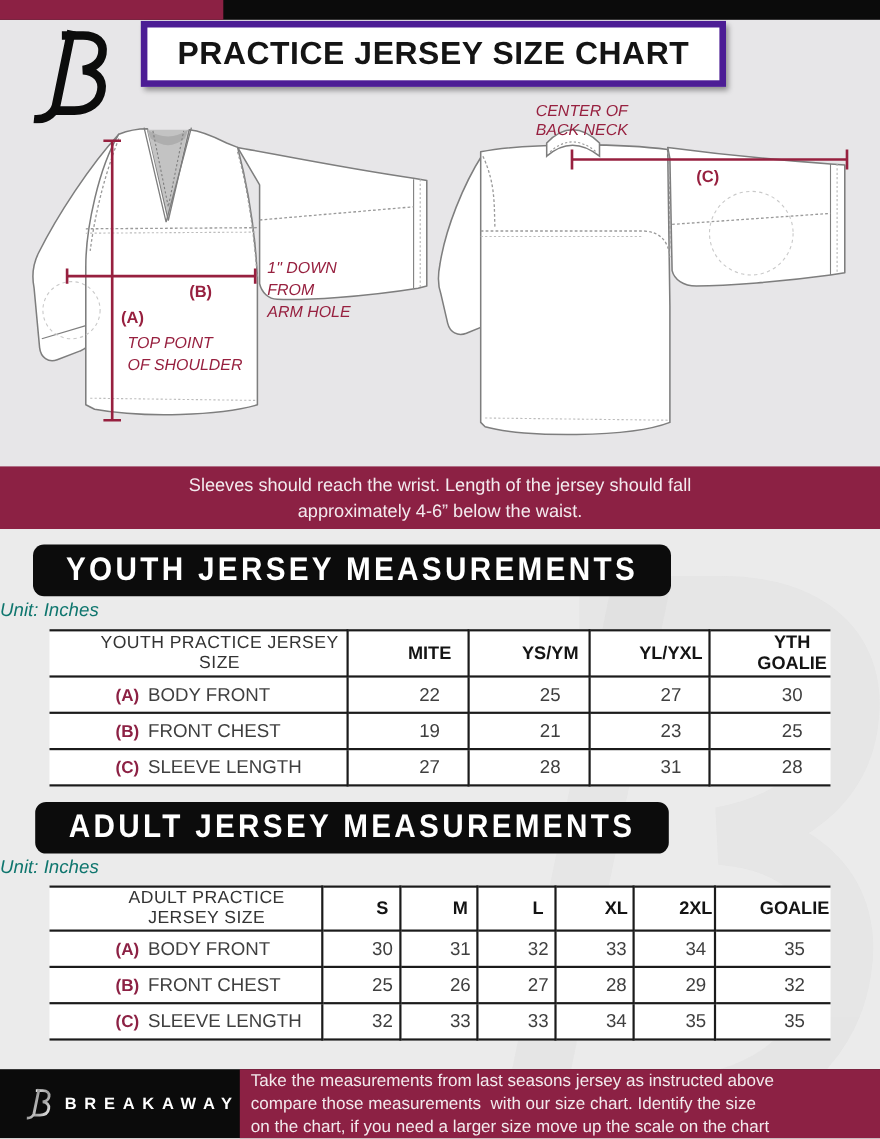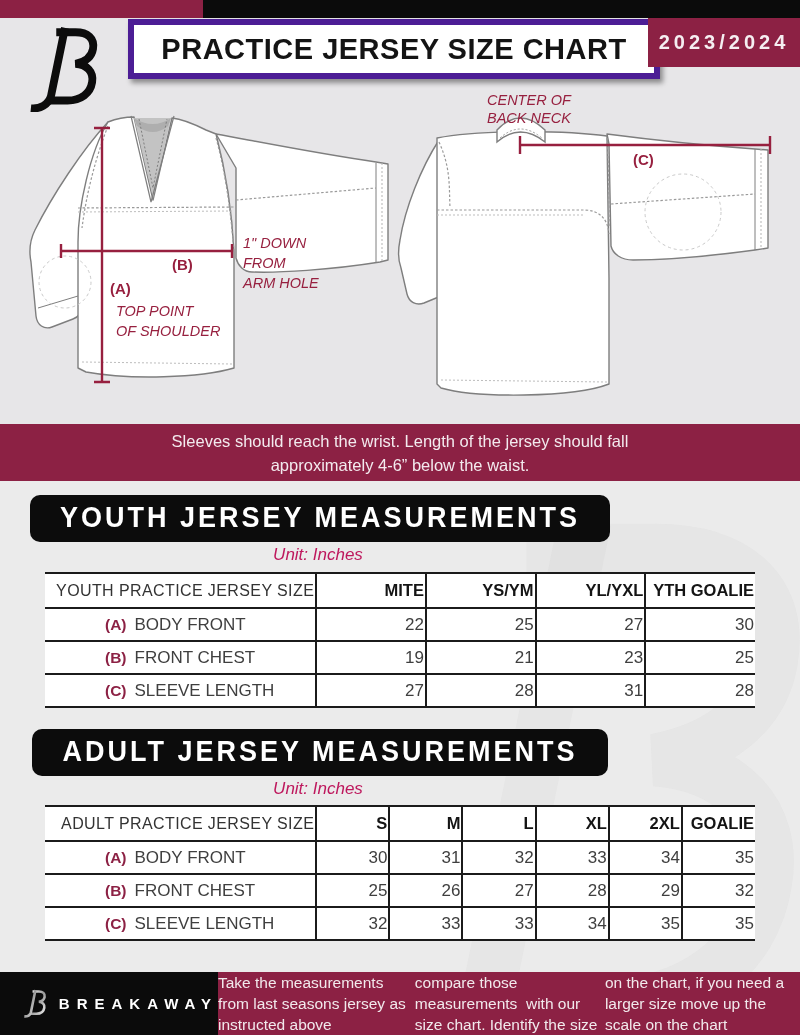--- a/index.html
+++ b/index.html
@@ -25,40 +25,40 @@
   
   .banner{position:absolute;left:0;top:424px;width:800px;height:57px;background:#8c2144;
           display:flex;flex-direction:column;align-items:center;justify-content:center;}
   .banner div{color:#f3eaee;font-size:16.5px;line-height:24px;white-space:pre-wrap;}
   
   .lower-bg{position:absolute;left:0;top:481px;width:800px;height:491px;background:#ebebeb;}
   .sec-head{position:absolute;left:0;width:640px;display:flex;justify-content:center;}
   .sec-head .pill{background:#0c0c0c;border-radius:10px;padding:7px 30px 9px;}
   .sec-head .pill span{display:inline-block;color:#fff;font-size:27px;font-weight:700;
                        letter-spacing:3px;transform:scaleY(1.1);white-space:nowrap;}
-  .unit{position:absolute;left:0;width:636px;text-align:center;font-style:italic;
-        font-size:17px;color:#be185d;}
+  .unit{position:absolute;left:0;width:636px;font-style:italic;
+        font-size:17px;color:#0f766e;}
   table.meas{position:absolute;left:45px;width:710px;border-collapse:collapse;background:#fff;}
-  table.meas td{border:2px solid #1b1b1b;text-align:right;vertical-align:middle;}
+  table.meas td{border:2px solid #1b1b1b;text-align:center;vertical-align:middle;padding-left:40px;}
   table.meas td:first-child{border-left:none;}
   table.meas td:last-child{border-right:none;}
   table.meas tr.thead td{height:31px;font-size:16.5px;font-weight:700;color:#141414;}
   table.meas tr.thead td.first{font-weight:400;font-size:16px;color:#333;letter-spacing:.4px;}
   table.meas tr.trow td{height:29px;font-size:17px;color:#3f3f3f;}
   table.meas td.rowlab{text-align:left;padding-left:60px;font-size:15.5px;color:#1c1c1c;}
   table.meas td.rowlab .key{color:#8c2144;font-weight:700;margin-right:8px;font-size:15.5px;}
   .watermark{position:absolute;right:-55px;top:515px;opacity:.55;pointer-events:none;}
   
   .footer{position:absolute;left:0;top:972px;width:800px;height:63px;background:#0b0b0b;}
   .footer-brand{position:absolute;left:0;top:0;width:218px;height:63px;display:flex;
                 align-items:center;border-radius:10px;}
   .footer-brand svg{margin-left:24px;}
   .footer-brand .brand-name{color:#fff;font-size:15px;font-weight:700;letter-spacing:7px;margin-left:12px;}
   .footer-note{position:absolute;left:218px;top:0;width:582px;height:63px;background:#8c2144;
-               display:flex;justify-content:center;padding-left:0;
+               display:flex;flex-direction:column;justify-content:center;padding-left:10px;
                box-sizing:border-box;}
   .footer-note div{color:#f2e9ec;font-size:15.5px;line-height:21px;white-space:pre-wrap;}
 </style>
 </head>
 <body>
 
 <div class="page">
 
   <div class="hero-bg"></div>
 
@@ -66,23 +66,20 @@
     <div class="topbar-maroon"></div>
   </div>
 
   <svg class="logo-header" width="70" height="86" viewBox="0 0 80 96">
     <path d="M30 6 h22 c14 0 22 7 20 19 c-1.5 9 -9 15 -20 17 c13 1 21 9 19 21 c-2 13 -13 21 -28 21 h-20" fill="none" stroke="#0c0c0c" stroke-width="9"></path>
     <path d="M40 1 L24 79 C21 89 11 94 1 93" fill="none" stroke="#0c0c0c" stroke-width="9"></path>
   </svg>
 
   <div class="title-box">
     <span>PRACTICE JERSEY SIZE CHART</span>
-  </div>
-  <div class="year-box">
-    <span>2023/2024</span>
   </div>
 
   <svg class="front-svg" width="380" height="292" viewBox="0 0 380 292">
 
     <path d="M88,10 C62,38 32,84 15,118 C9,130 9,140 11,150 L16,204 C17,213 24,218 32,215 L53,207 C59,205 62,199 62,192 L62,116 Z" fill="#fff" stroke="#7e7e7e" stroke-width="1.4" stroke-linejoin="round"></path>
     <path d="M18,196 L58,184" fill="none" stroke="#7e7e7e" stroke-width="1"></path>
 
     <path d="M196,22 C240,30 300,42 356,50 L368,52 L368,148 L360,150 C310,158 258,161 232,160 C224,160 218,154 216,146 L216,56 Z" fill="#fff" stroke="#7e7e7e" stroke-width="1.4" stroke-linejoin="round"></path>
     <path d="M356,51 L356,150" fill="none" stroke="#7e7e7e" stroke-width="1"></path>
     <path d="M362,51 L362,149" fill="none" stroke="#b5b5b5" stroke-width="1" stroke-dasharray="2,2"></path>

